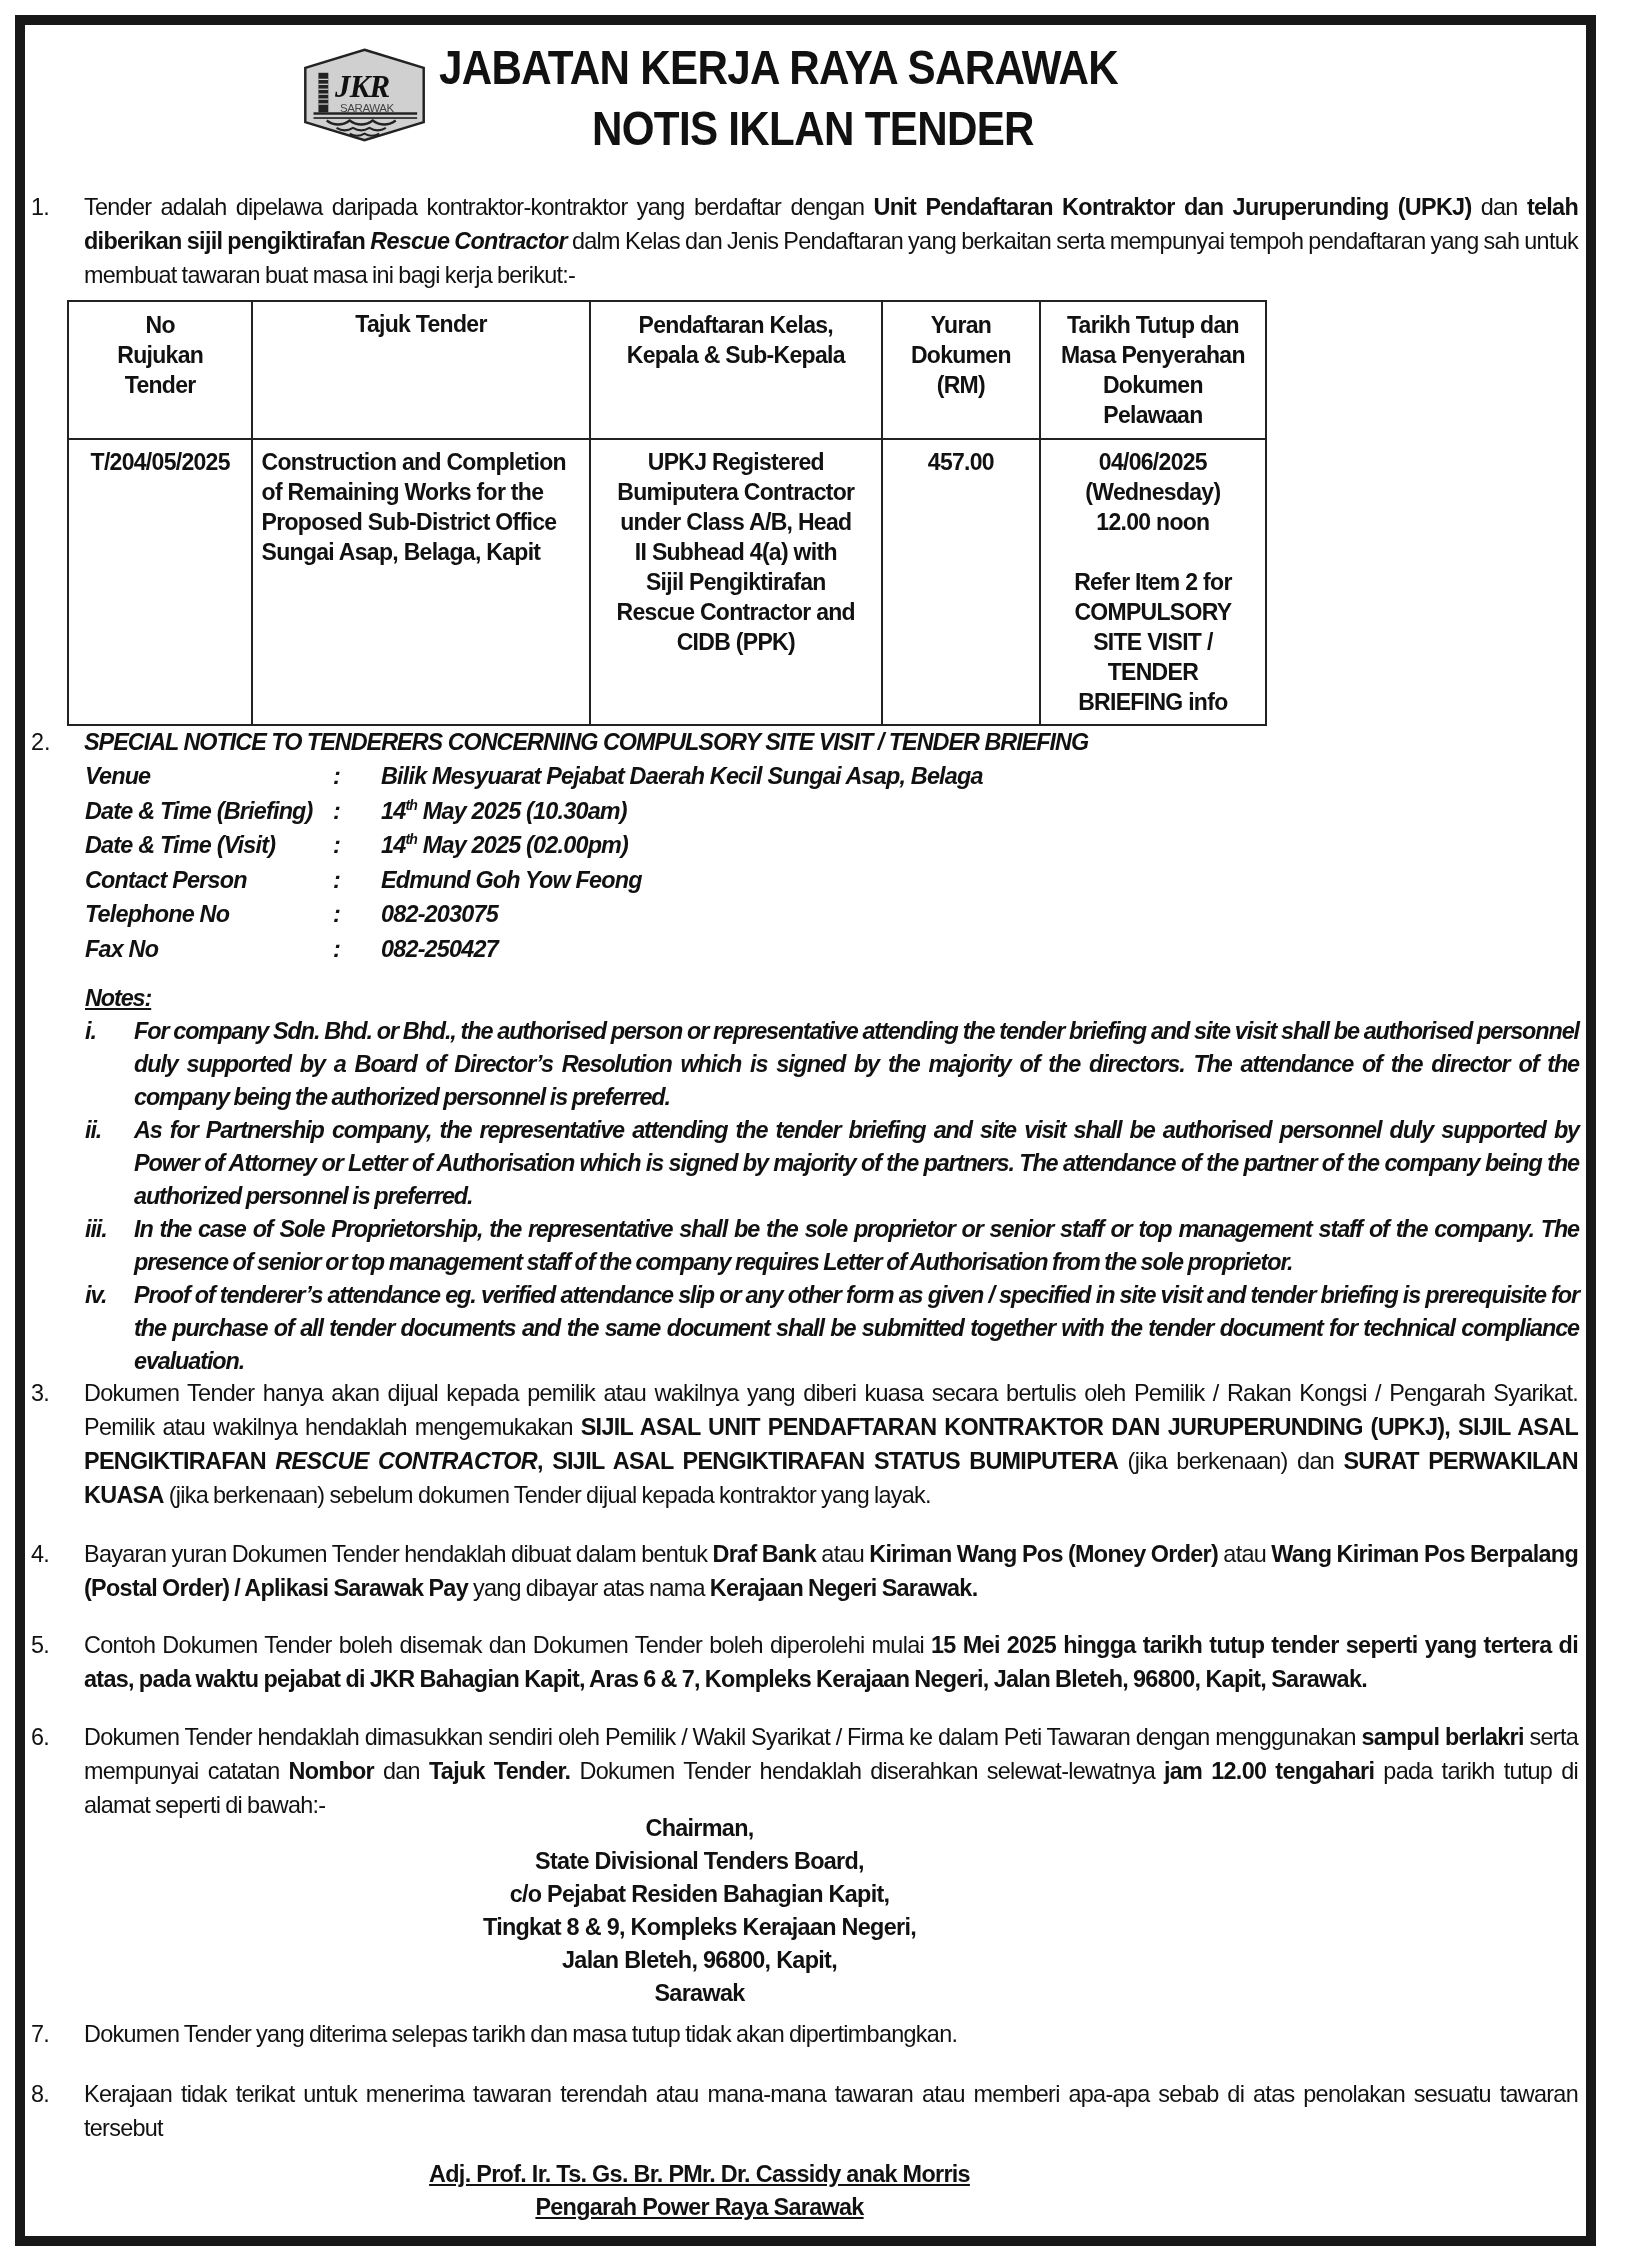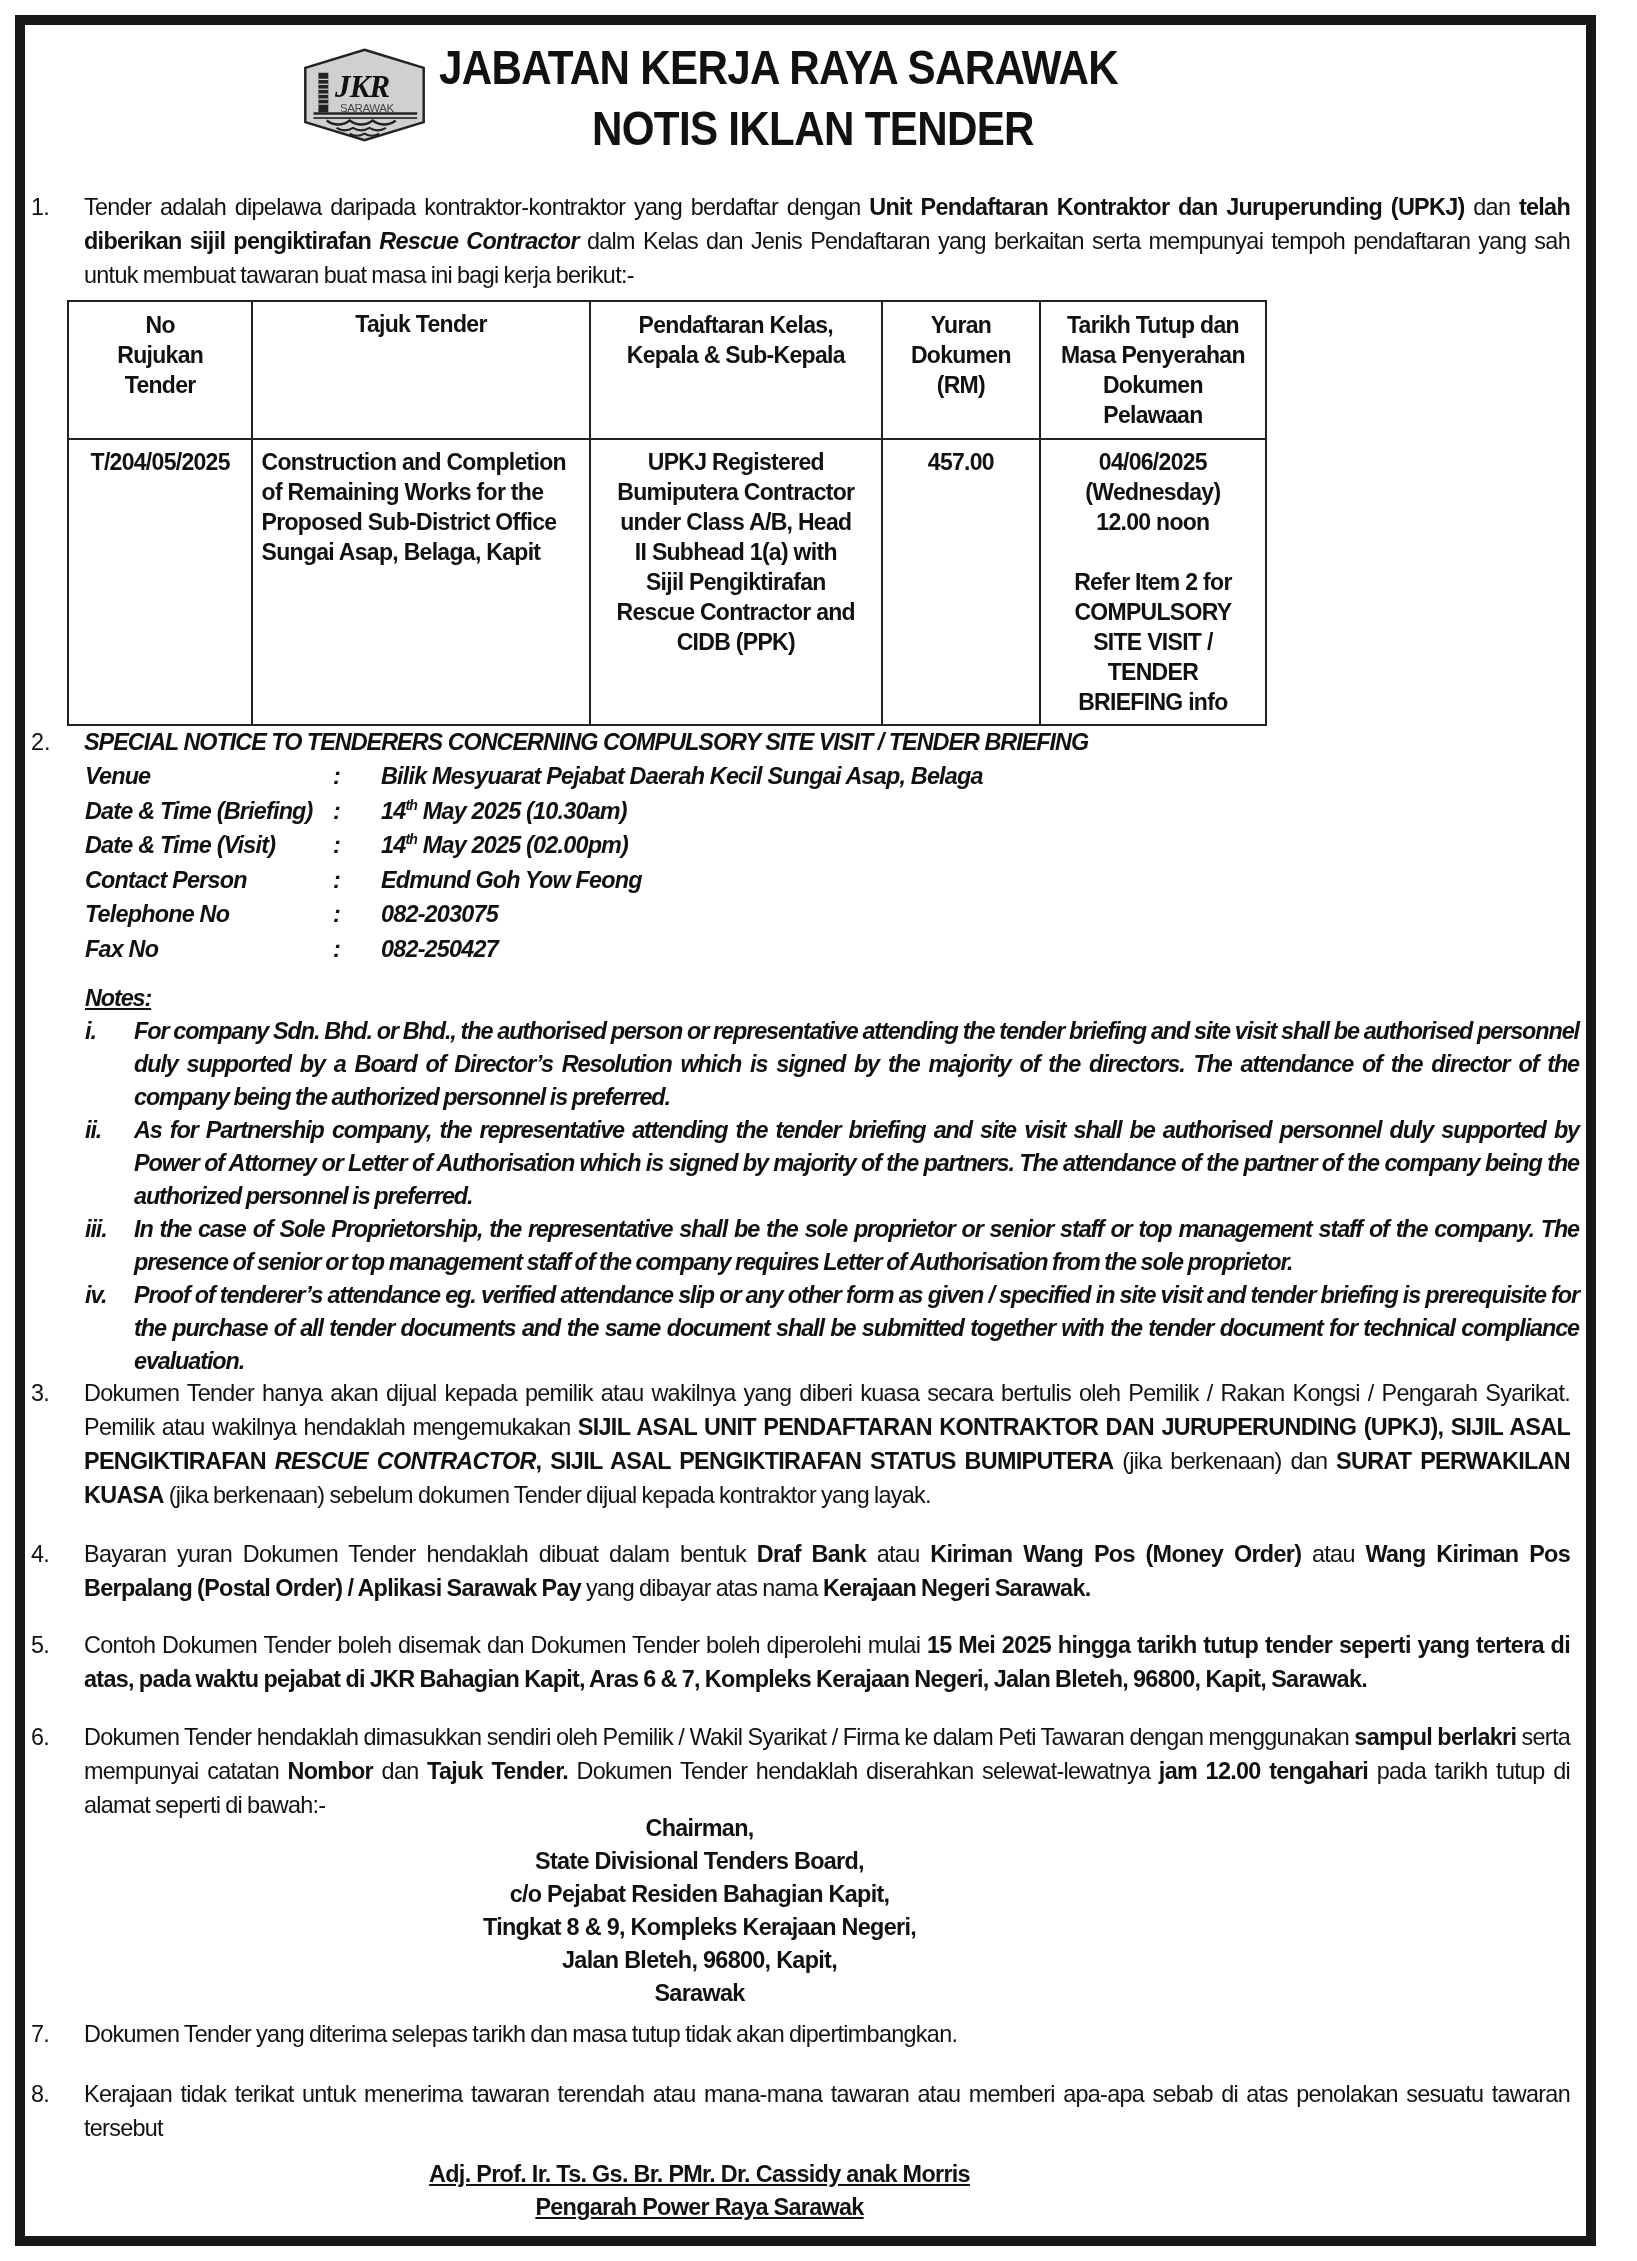--- a/index.html
+++ b/index.html
@@ -11,21 +11,21 @@
   .logo { position:absolute; left:302px; top:48px; width:125px; height:94px; }
   .title1 { position:absolute; left:439px; top:43px; width:731px; text-align:center;
             font-weight:bold; font-size:49px; line-height:49px; letter-spacing:-0.8px;
             transform:scaleX(0.86); transform-origin:left top; white-space:nowrap; }
   .title2 { position:absolute; left:592px; top:104px; width:493px; text-align:left;
             font-weight:bold; font-size:49px; line-height:49px; letter-spacing:-0.8px;
             transform:scaleX(0.86); transform-origin:left top; white-space:nowrap; }
 
   .item { position:absolute; left:31px; width:1547px; font-size:23.4px; line-height:34px; }
   .item .num { position:absolute; left:0; top:0; width:41px; }
-  .item .body { position:absolute; left:53px; right:8px; text-align:justify;
+  .item .body { position:absolute; left:53px; right:0; text-align:justify;
                 text-align-last:left; }
   .sq { letter-spacing:-0.7px; word-spacing:-0.8px; }
   b, .b { font-weight:bold; }
   i, .i { font-style:italic; }
 
   
   table.tender { position:absolute; left:67px; top:300px; width:1200px; height:402px;
                  border-collapse:collapse; font-size:23px; line-height:30px; font-weight:bold;
                  letter-spacing:-0.7px; }
   table.tender th, table.tender td { border:2.5px solid #222; text-align:center; vertical-align:top;
@@ -98,21 +98,21 @@
       <th>Tajuk Tender</th>
       <th style="padding:8.2px 33px">Pendaftaran Kelas, Kepala &amp; Sub-Kepala</th>
       <th style="padding:8.2px 25px">Yuran Dokumen (RM)</th>
       <th style="padding:8.2px 11.5px">Tarikh Tutup dan Masa Penyerahan Dokumen Pelawaan</th>
     </tr>
   </thead>
   <tbody>
     <tr>
       <td>T/204/05/2025</td>
       <td class="left">Construction and Completion of Remaining Works for the Proposed Sub-District Office Sungai Asap, Belaga, Kapit</td>
-      <td style="padding:6.6px 23px">UPKJ Registered Bumiputera Contractor under Class A/B, Head II Subhead 1(a) with Sijil Pengiktirafan Rescue Contractor and CIDB (PPK)</td>
+      <td style="padding:6.6px 23px">UPKJ Registered Bumiputera Contractor under Class A/B, Head II Subhead 4(a) with Sijil Pengiktirafan Rescue Contractor and CIDB (PPK)</td>
       <td>457.00</td>
       <td>
         <div>04/06/2025</div>
         <div>(Wednesday)</div>
         <div>12.00 noon</div>
         <div style="height:30px"></div>
         <div style="padding:0 15px">Refer Item 2 for COMPULSORY SITE VISIT / TENDER BRIEFING info</div>
       </td>
     </tr>
   </tbody>

